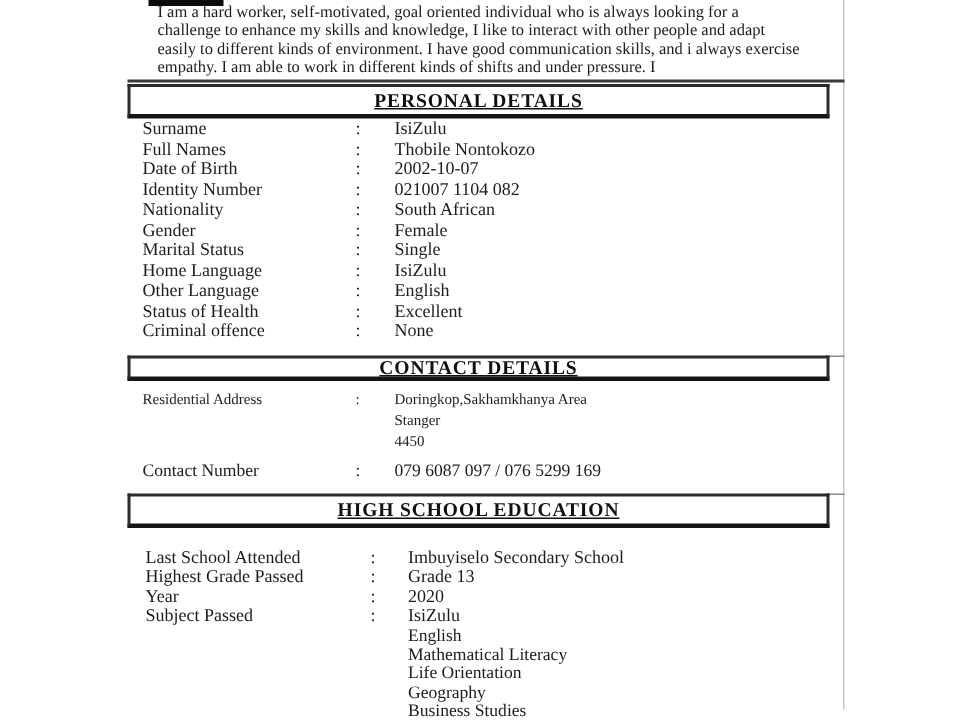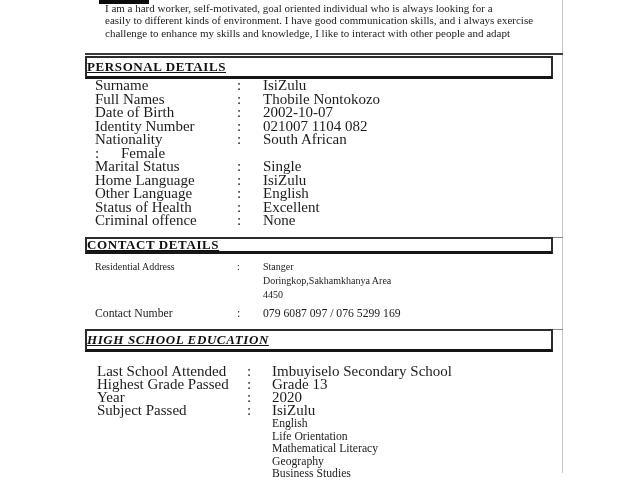--- a/index.html
+++ b/index.html
@@ -11,30 +11,30 @@
   .heading-remnant{position:absolute;left:99px;top:0;width:50px;height:4px;background:#0a0a0a;}
   .profile{position:absolute;left:105px;top:2px;font-size:11px;line-height:12.4px;}
   .pline{white-space:nowrap;}
   .rule-top{position:absolute;left:85px;top:53px;width:478px;height:2px;background:#3a3a3a;}
   .hairline{position:absolute;height:1px;background:#8a8a8a;}
   .hl-contact{left:550px;top:237px;width:13px;}
   .hl-edu{left:550px;top:329px;width:13px;}
   .sec-box{
     position:absolute;left:85px;width:468px;box-sizing:border-box;background:#ffffff;
     border:2px solid #2c2c2c;border-bottom:3px solid #151515;
-    display:flex;align-items:center;justify-content:flex-start;
+    display:flex;align-items:center;justify-content:center;
   }
   .box-personal{top:56px;height:23px;}
   .box-contact{top:237px;height:17px;}
-  .box-education{top:329px;height:23px;font-style:italic;}
+  .box-education{top:329px;height:23px;}
   .sec-title{
     font-weight:bold;text-decoration:underline;font-size:13px;letter-spacing:0.6px;
     color:#101010;white-space:nowrap;
   }
-  .rows{position:absolute;font-size:15px;}
+  .rows{position:absolute;font-size:12px;}
   .rows-personal{left:95px;top:79px;line-height:13.5px;}
   .row{display:flex;white-space:nowrap;}
   .lbl{width:142px;flex-shrink:0;}
   .colon{width:26px;flex-shrink:0;}
   .row-address{position:absolute;left:95px;top:260px;font-size:10px;line-height:13.9px;}
   .row-phone{position:absolute;left:95px;top:307px;font-size:11.7px;line-height:13.9px;align-items:center;}
   .rows-education{left:97px;top:365px;line-height:13px;}
   .rows-education .lbl{width:150px;}
   .rows-education .colon{width:25px;}
   .subjects{position:absolute;left:272px;top:418px;font-size:11.7px;line-height:12.6px;}
@@ -43,22 +43,23 @@
 </head>
 <body>
 
 <div class="canvas">
 
   <div class="page-edge"></div>
   <div class="heading-remnant"></div>
 
   <div class="profile">
     <div class="pline">I am a hard worker, self-motivated, goal oriented individual who is always looking for a</div>
+    <div class="pline">challenge to enhance my skills and knowledge, I like to interact with other people and adapt</div>
     <div class="pline">easily to different kinds of environment. I have good communication skills, and i always exercise</div>
-    <div class="pline">challenge to enhance my skills and knowledge, I like to interact with other people and adapt</div>
+    <div class="pline">empathy. I am able to work in different kinds of shifts and under pressure. I</div>
   </div>
 
   <div class="rule-top"></div>
 
   <div class="sec-box box-personal">
     <span class="sec-title">PERSONAL DETAILS</span>
   </div>
 
   <div class="rows rows-personal">
     <div class="row">
@@ -80,20 +81,21 @@
       <span class="lbl">Identity Number</span>
       <span class="colon">:</span>
       <span class="val">021007 1104 082</span>
     </div>
     <div class="row">
       <span class="lbl">Nationality</span>
       <span class="colon">:</span>
       <span class="val">South African</span>
     </div>
     <div class="row">
+      <span class="lbl">Gender</span>
       <span class="colon">:</span>
       <span class="val">Female</span>
     </div>
     <div class="row">
       <span class="lbl">Marital Status</span>
       <span class="colon">:</span>
       <span class="val">Single</span>
     </div>
     <div class="row">
       <span class="lbl">Home Language</span>
@@ -119,22 +121,22 @@
 
   <div class="hairline hl-contact"></div>
   <div class="sec-box box-contact">
     <span class="sec-title">CONTACT DETAILS</span>
   </div>
 
   <div class="row row-address">
     <span class="lbl">Residential Address</span>
     <span class="colon">:</span>
     <span class="val val-stack">
+      <div>Doringkop,Sakhamkhanya Area</div>
       <div>Stanger</div>
-      <div>Doringkop,Sakhamkhanya Area</div>
       <div>4450</div>
     </span>
   </div>
 
   <div class="row row-phone">
     <span class="lbl">Contact Number</span>
     <span class="colon">:</span>
     <span class="val">079 6087 097 / 076 5299 169</span>
   </div>
 
@@ -161,19 +163,19 @@
     </div>
     <div class="row">
       <span class="lbl">Subject Passed</span>
       <span class="colon">:</span>
       <span class="val">IsiZulu</span>
     </div>
   </div>
 
   <div class="subjects">
     <div>English</div>
+    <div>Mathematical Literacy</div>
     <div>Life Orientation</div>
-    <div>Mathematical Literacy</div>
     <div>Geography</div>
     <div>Business Studies</div>
   </div>
 
 </div>
 
 </body></html>

